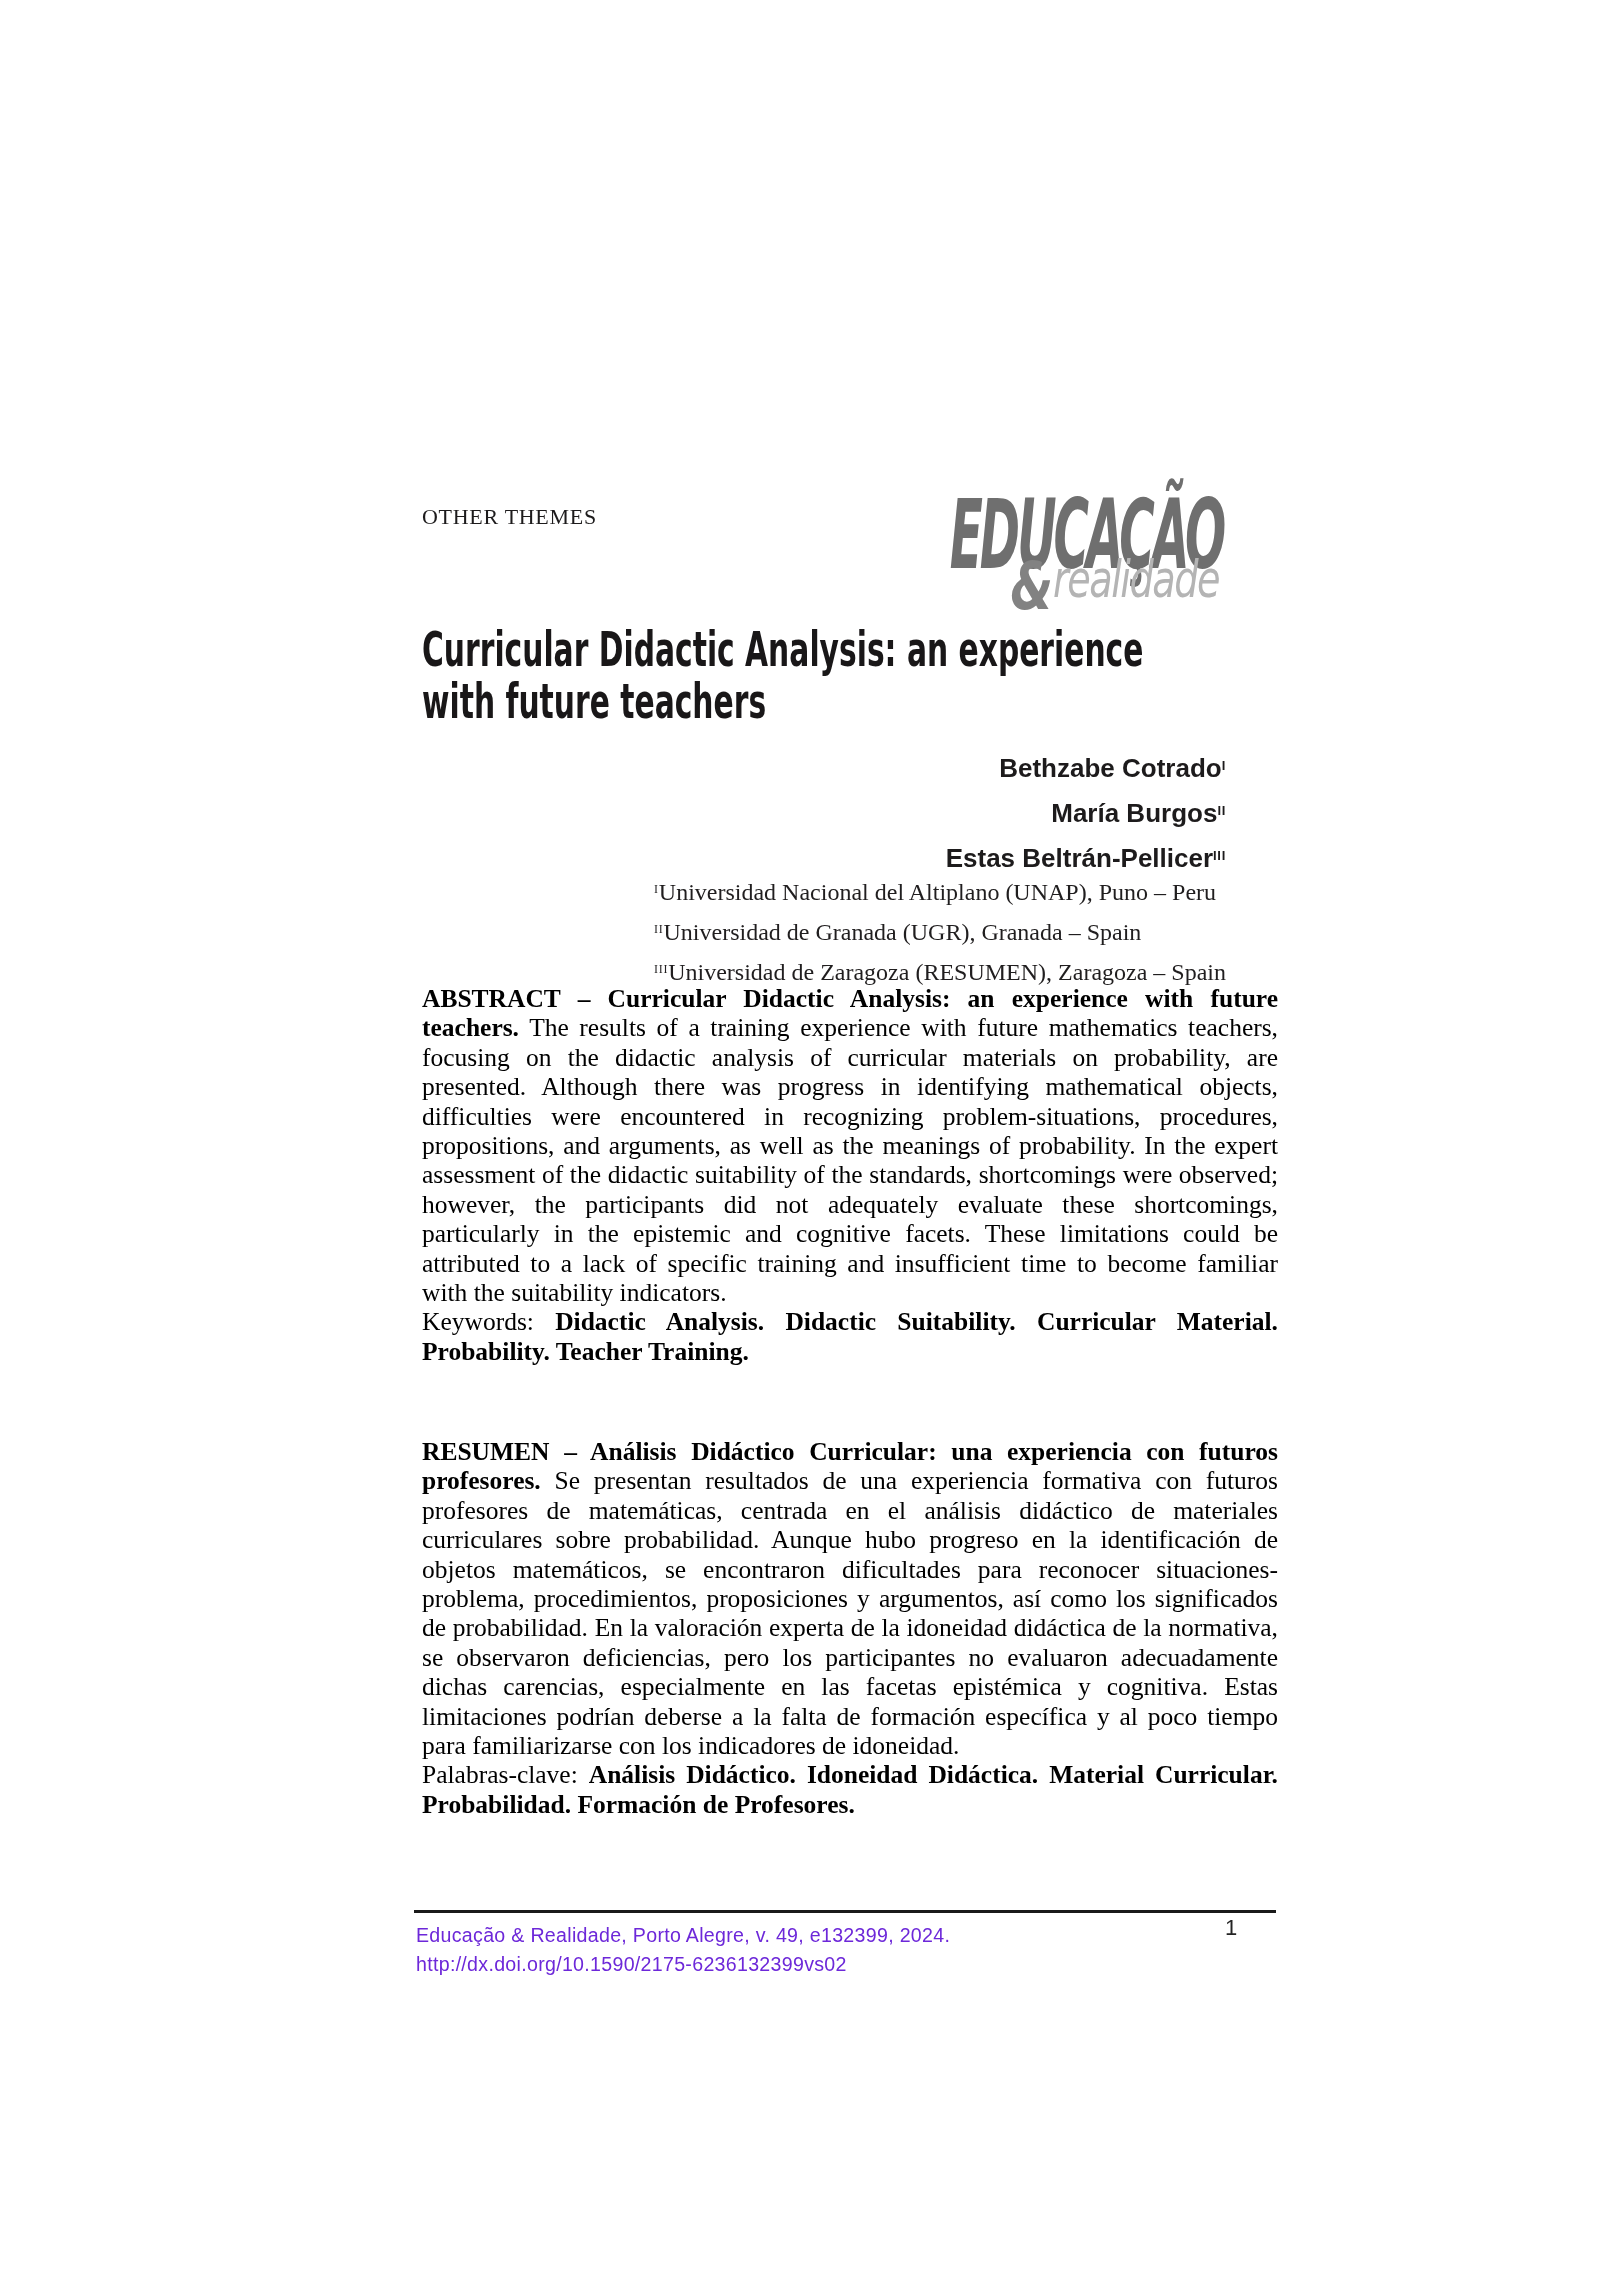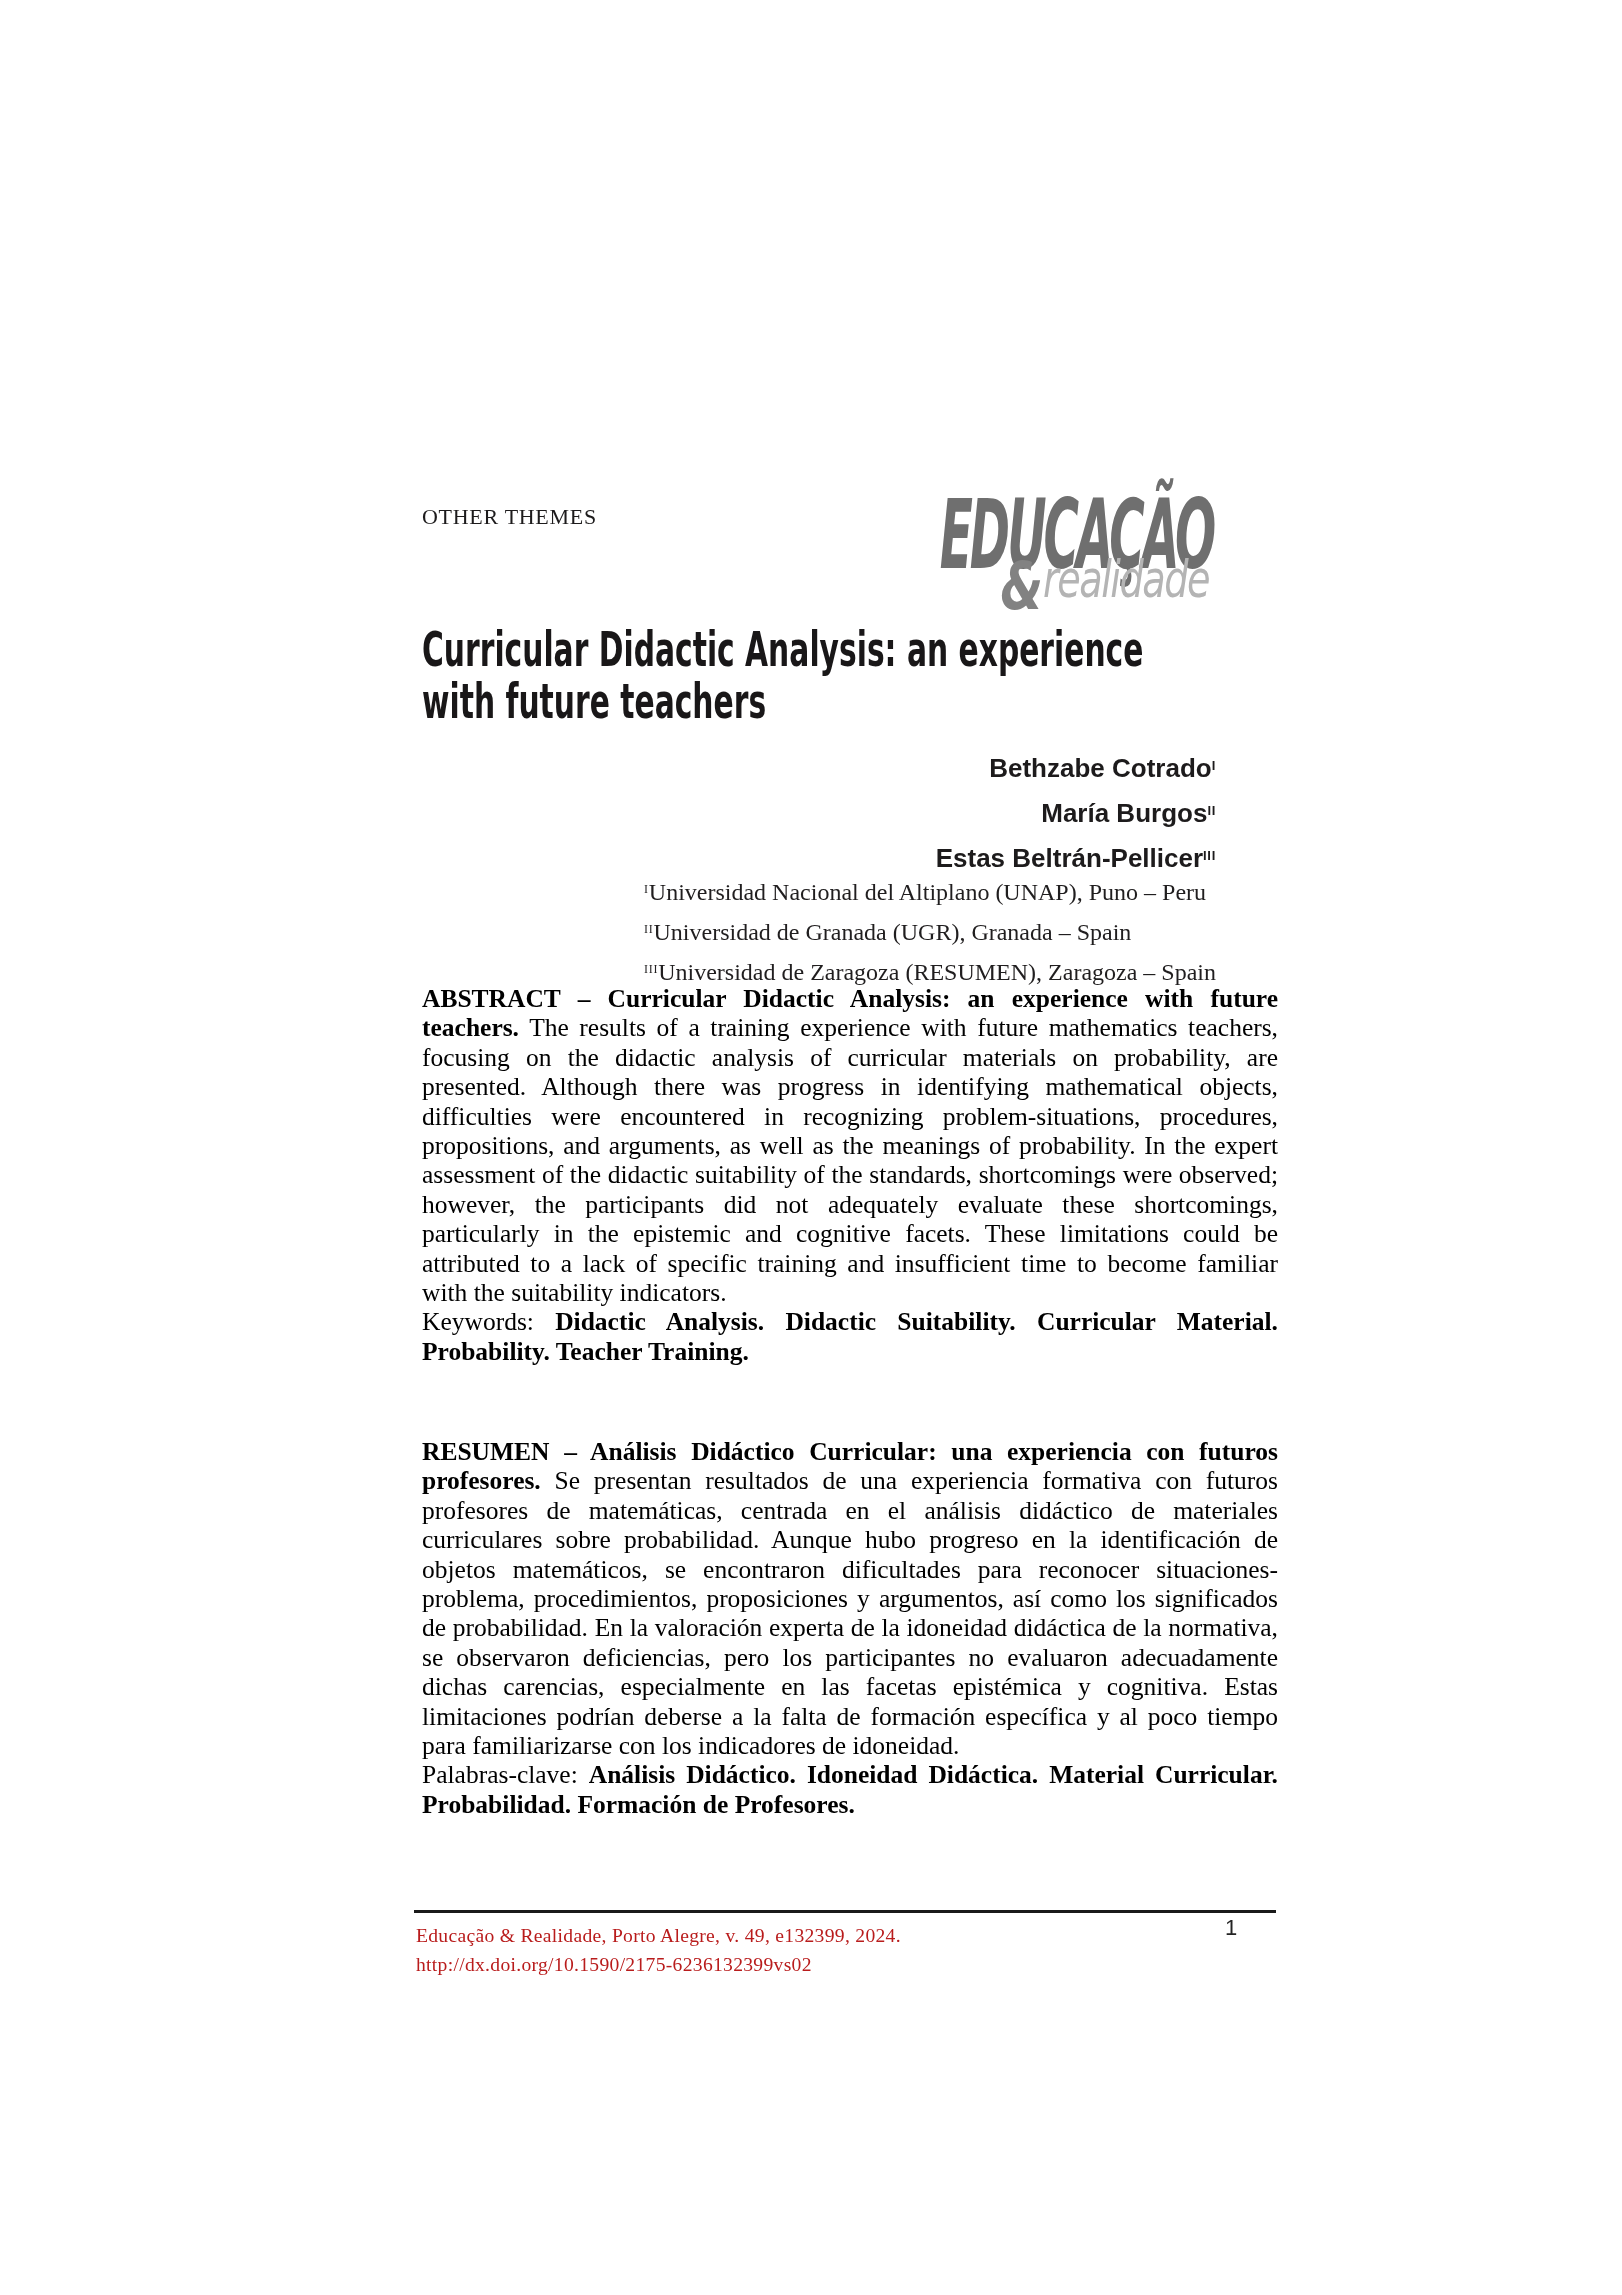--- a/index.html
+++ b/index.html
@@ -4,20 +4,21 @@
 <style>
   html, body { margin: 0; padding: 0; background: #ffffff; }
   .page {
     position: relative;
     width: 1563px;
     height: 2295px;
     background: #ffffff;
     overflow: hidden;
     font-family: "Liberation Serif", serif;
     color: #1f1d1e;
+    padding-left: 10px;
   }
 
   
   .section-label {
     position: absolute;
     left: 422px;
     top: 504px;
     font-family: "Liberation Serif", serif;
     font-size: 22px;
     line-height: 26px;
@@ -158,25 +159,25 @@
     left: 1225px;
     top: 1915px;
     font-family: "Liberation Sans", sans-serif;
     font-size: 22px;
     color: #242424;
   }
   .footer-text {
     position: absolute;
     left: 416px;
     top: 1921px;
-    font-family: Liberation Serif, serif;
+    font-family: Liberation Sans, sans-serif;
     font-size: 19.6px;
     line-height: 29.4px;
     letter-spacing: 0.3px;
-    color: #b91c1c;
+    color: #6d28d9;
   }
 </style>
 </head>
 <body>
 
 <div class="page">
 
   <div class="section-label">OTHER THEMES</div>
 
   <div class="logo">

